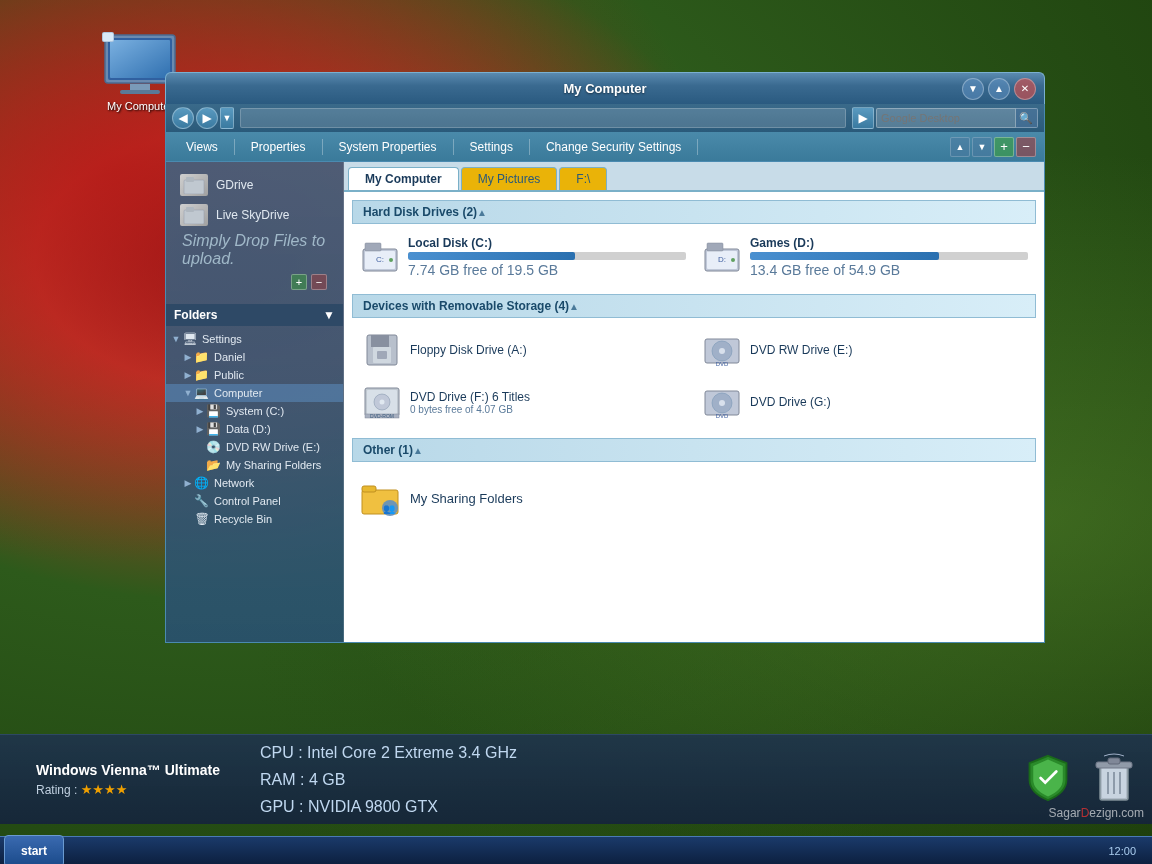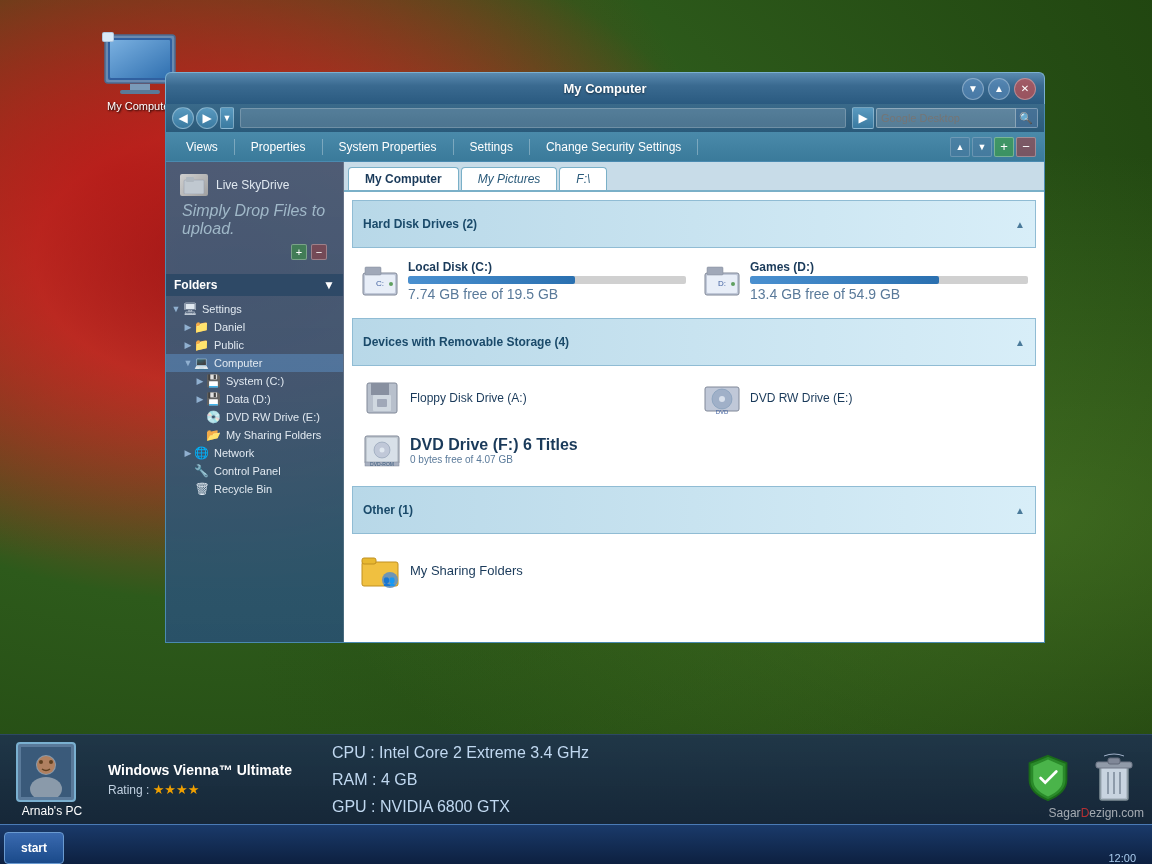--- a/index.html
+++ b/index.html
@@ -29,26 +29,26 @@
         radial-gradient(ellipse at 50% 80%, rgba(40,80,20,0.5) 0%, transparent 40%);
       z-index: 0;
     }
 
     
     .taskbar {
       position: absolute;
       bottom: 0;
       left: 0;
       right: 0;
-      height: 40px;
+      height: 28px;
       background: linear-gradient(to bottom, #1a3a6a 0%, #0d2040 100%);
       border-top: 1px solid #4a7ab5;
       z-index: 100;
       display: flex;
-      align-items: flex-end;
+      align-items: center;
     }
     .start-button {
       height: 32px;
       padding: 0 16px;
       margin-left: 4px;
       background: linear-gradient(to bottom, #3a6ab0 0%, #1a4a8a 100%);
       border: 1px solid #6a9ad0;
       border-radius: 4px;
       color: white;
       font-weight: bold;
@@ -383,37 +383,37 @@
       border: 1px solid #7ab0c8;
       border-bottom: none;
       margin-right: 2px;
       color: #2a5a7a;
     }
     .tab.active {
       background: white;
       color: #1a3a5a;
       font-weight: bold;
     }
-    .tab.inactive { background: #ffffff; font-style: italic; }
+    .tab.inactive { background: #eab308; }
 
     
     .explorer-content {
       flex: 1;
       padding: 8px;
       overflow-y: auto;
     }
 
     
     .section-header {
       display: flex;
       align-items: center;
-      justify-content: space-between;
+      justify-content: flex-start;
       background: linear-gradient(to right, #b8d8e8, #d8eef8);
       border: 1px solid #90bcd4;
-      padding: 16px 10px;
+      padding: 4px 10px;
       margin-bottom: 8px;
       cursor: pointer;
     }
     .section-title {
       font-size: 12px;
       color: #1a4a6a;
       font-weight: bold;
     }
     .section-chevron {
       color: #4a7a9a;
@@ -687,20 +687,29 @@
     <div class="sidebar">
 
       <div class="cloud-section">
         <div class="cloud-item">
           <div class="cloud-icon">
             <svg width="22" height="18" viewBox="0 0 22 18">
               <rect x="1" y="4" width="20" height="14" rx="1" fill="#c0c8d0" stroke="#9098a8" stroke-width="0.5"></rect>
               <rect x="3" y="1" width="8" height="5" rx="1" fill="#b0b8c0"></rect>
             </svg>
           </div>
+          <span class="cloud-label">GDrive</span>
+        </div>
+        <div class="cloud-item">
+          <div class="cloud-icon">
+            <svg width="22" height="18" viewBox="0 0 22 18">
+              <rect x="1" y="4" width="20" height="14" rx="1" fill="#c0c8d0" stroke="#9098a8" stroke-width="0.5"></rect>
+              <rect x="3" y="1" width="8" height="5" rx="1" fill="#b0b8c0"></rect>
+            </svg>
+          </div>
           <span class="cloud-label">Live SkyDrive</span>
         </div>
         <div class="upload-hint">Simply Drop Files to upload.</div>
         <div class="cloud-controls">
           <div class="cloud-ctrl-btn" style="background:rgba(60,160,60,0.5);">+</div>
           <div class="cloud-ctrl-btn" style="background:rgba(160,60,60,0.5);">−</div>
         </div>
       </div>
 
       <div class="folders-header">
@@ -873,25 +882,36 @@
               <svg width="36" height="36" viewBox="0 0 36 36">
                 <rect x="1" y="4" width="34" height="28" rx="2" fill="#c0c8d0" stroke="#808898" stroke-width="1"></rect>
                 <rect x="3" y="6" width="30" height="24" rx="1" fill="#d8e0e8"></rect>
                 <ellipse cx="18" cy="18" rx="8" ry="8" fill="#c0c8d8" stroke="#8090a8" stroke-width="0.5"></ellipse>
                 <ellipse cx="18" cy="18" rx="2.5" ry="2.5" fill="#e0e8f0"></ellipse>
                 <rect x="1" y="30" width="34" height="4" rx="0" fill="#a8b0c0" stroke="#808898" stroke-width="0.5"></rect>
                 <text x="18" y="34" text-anchor="middle" font-size="5" fill="#406080">DVD-ROM</text>
               </svg>
             </div>
             <div>
-              <div style="font-size:16px;color:#1a3a5a;font-weight:bold;">DVD Drive (F:) 6 Titles</div>
+              <div style="font-size:12px;color:#1a3a5a;font-weight:normal;">DVD Drive (F:) 6 Titles</div>
               <div style="font-size:10px;color:#5a7a9a;">0 bytes free of 4.07 GB</div>
             </div>
           </div>
 
+          <div class="removable-item">
+            <div class="removable-icon">
+              <svg width="36" height="34" viewBox="0 0 36 34">
+                <rect x="1" y="6" width="34" height="24" rx="2" fill="#c0c8d8" stroke="#808898" stroke-width="1"></rect>
+                <ellipse cx="18" cy="18" rx="10" ry="10" fill="#a0b0c8" stroke="#7090b0" stroke-width="0.5"></ellipse>
+                <ellipse cx="18" cy="18" rx="3" ry="3" fill="#d8e0ec"></ellipse>
+                <text x="18" y="33" text-anchor="middle" font-size="6" fill="#4060a0">DVD</text>
+              </svg>
+            </div>
+            <span>DVD Drive (G:)</span>
+          </div>
         </div>
 
         <div class="section-header">
           <span class="section-title">Other (1)</span>
           <span class="section-chevron">▲</span>
         </div>
         <div class="sharing-item">
           <div class="sharing-icon">
             <svg width="40" height="36" viewBox="0 0 40 36">
               <rect x="2" y="10" width="36" height="24" rx="2" fill="#f0c040" stroke="#c09020" stroke-width="1"></rect>
@@ -901,46 +921,31 @@
             </svg>
           </div>
           <span style="font-size:13px; color:#1a3a5a;">My Sharing Folders</span>
         </div>
       </div>
     </div>
   </div>
 </div>
 
 <div class="bottom-bar">
-  <div style="display:flex;flex-direction:column;align-items:center;">
-    <div class="user-avatar">
-      <svg width="50" height="50" viewBox="0 0 50 50">
-        <rect x="0" y="0" width="50" height="50" fill="#3a5a7a"></rect>
-        <circle cx="25" cy="18" r="10" fill="#8a9aaa"></circle>
-        <ellipse cx="25" cy="42" rx="16" ry="12" fill="#8a9aaa"></ellipse>
-
-        <circle cx="25" cy="18" r="9" fill="#b08060"></circle>
-        <circle cx="20" cy="15" r="2" fill="#604020"></circle>
-        <circle cx="30" cy="15" r="2" fill="#604020"></circle>
-        <path d="M21 22 Q25 25 29 22" stroke="#604020" stroke-width="1.5" fill="none"></path>
-      </svg>
-    </div>
-    <div class="user-name">Arnab's PC</div>
-  </div>
   <div class="system-info">
     <div class="sys-os">Windows Vienna™ Ultimate</div>
     <div>
       <span class="sys-rating-label">Rating :</span>
       <span class="sys-rating">★★★★</span>
     </div>
   </div>
   <div class="hw-info">
     <div>CPU : Intel Core 2 Extreme 3.4 GHz</div>
     <div>RAM : 4 GB</div>
-    <div>GPU : NVIDIA 6800 GTX</div>
+    <div>GPU : NVIDIA 9800 GTX</div>
   </div>
 
   <div class="security-icon">
     <svg class="shield-svg" viewBox="0 0 48 52">
       <path d="M24 2 L44 10 L44 28 Q44 42 24 50 Q4 42 4 28 L4 10 Z" fill="#2a8a2a" stroke="#1a6a1a" stroke-width="2"></path>
       <path d="M24 6 L40 13 L40 28 Q40 39 24 46 Q8 39 8 28 L8 13 Z" fill="#4ab44a"></path>
       <path d="M16 26 L21 31 L33 19" stroke="white" stroke-width="3" fill="none" stroke-linecap="round"></path>
     </svg>
   </div>
 

